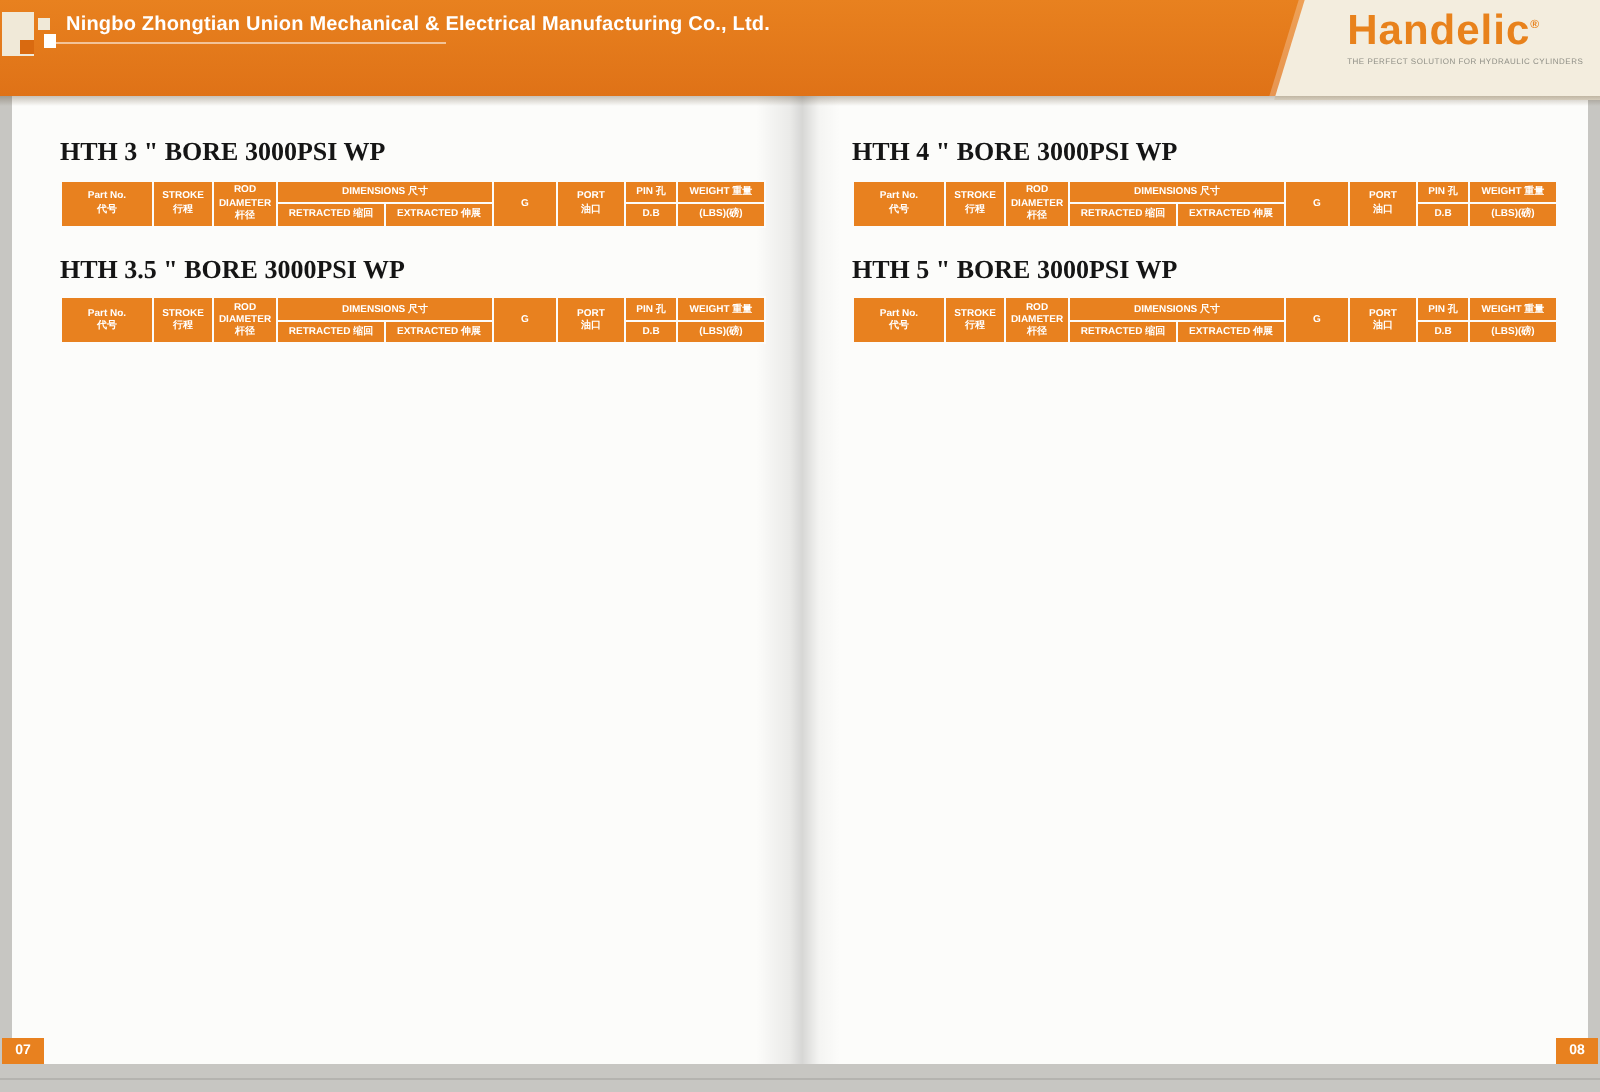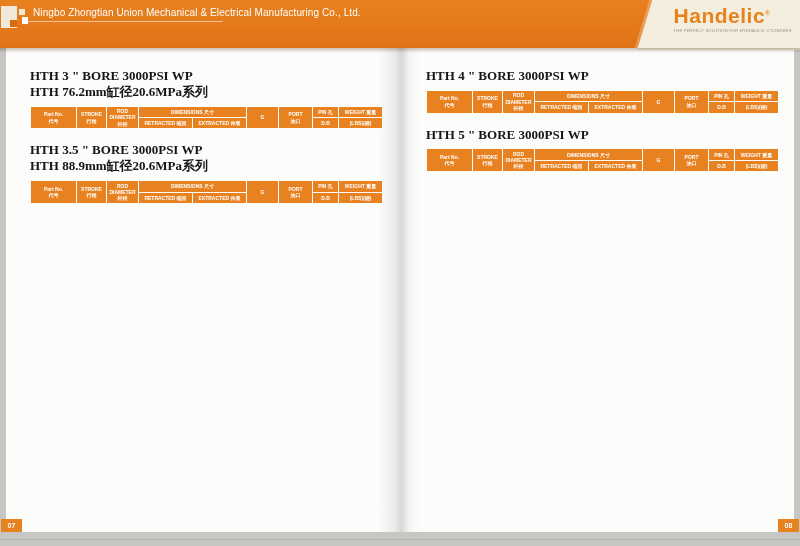--- a/index.html
+++ b/index.html
@@ -11,21 +11,21 @@
   
   .band{position:absolute;top:0;left:0;right:0;height:48px;background:linear-gradient(180deg,#e8811f,#df7217);}
   .band-shadow{position:absolute;top:48px;left:0;right:0;height:5px;
         background:linear-gradient(180deg,rgba(60,40,10,.28),rgba(0,0,0,0));}
   .sq{position:absolute;}
   .sq1{left:1px;top:6px;width:16px;height:22px;background:#f0e9d8;}
   .sq2{left:10px;top:20px;width:7px;height:7px;background:#d96a10;}
   .sq3{left:19px;top:9px;width:6px;height:6px;background:#f0e9d8;}
   .bullet{left:22px;top:17px;width:6px;height:7px;background:#ffffff;}
   .company{position:absolute;left:33px;top:7px;color:#fff;}
-  .company .en{font-size:10px;font-weight:normal;letter-spacing:.1px;}
+  .company .en{font-size:10px;font-weight:bold;letter-spacing:.1px;}
   .company .rule{width:196px;height:1px;background:rgba(255,255,255,.55);margin:3px 0 3px -6px;}
   .company .cn{font-size:12px;font-weight:bold;letter-spacing:2px;}
   .logo-plate{position:absolute;right:-10px;top:-2px;width:165px;height:52px;background:#f3edde;
         transform:skewX(-17deg);box-shadow:-3px 0 0 rgba(255,255,255,.25);}
   .logo-inner{transform:skewX(17deg);padding:7px 0 0 26px;}
   .logo-word{font-size:21px;font-weight:bold;color:#e8821c;letter-spacing:.5px;line-height:1;}
   .logo-reg{font-size:6px;vertical-align:super;}
   .logo-tag{font-size:4px;color:#8f8f86;letter-spacing:.25px;margin-top:2px;}
   
   .content{position:absolute;top:48px;left:6px;right:6px;bottom:14px;display:flex;}
@@ -69,21 +69,20 @@
   </div>
   <div class="band-shadow"></div>
   <div class="fold"></div>
 
   <div class="content">
     <div class="page page-left">
 
       <div class="sec">
         <h2 class="sec-title">
           <span>HTH 3 " BORE 3000PSI WP</span><br>
-          <span>HTH 76.2mm缸径20.6MPa系列</span>
         </h2>
         <table>
           <colgroup>
               <col style="width:46px">
               <col style="width:30px">
               <col style="width:32px">
               <col style="width:54px">
               <col style="width:54px">
               <col style="width:32px">
               <col style="width:34px">
@@ -121,21 +120,20 @@
               <th>(LBS)(磅)</th>
             </tr>
           </thead>
           <tbody></tbody>
         </table>
       </div>
 
       <div class="sec">
         <h2 class="sec-title">
           <span>HTH 3.5 " BORE 3000PSI WP</span><br>
-          <span>HTH 88.9mm缸径20.6MPa系列</span>
         </h2>
         <table>
           <colgroup>
               <col style="width:46px">
               <col style="width:30px">
               <col style="width:32px">
               <col style="width:54px">
               <col style="width:54px">
               <col style="width:32px">
               <col style="width:34px">

